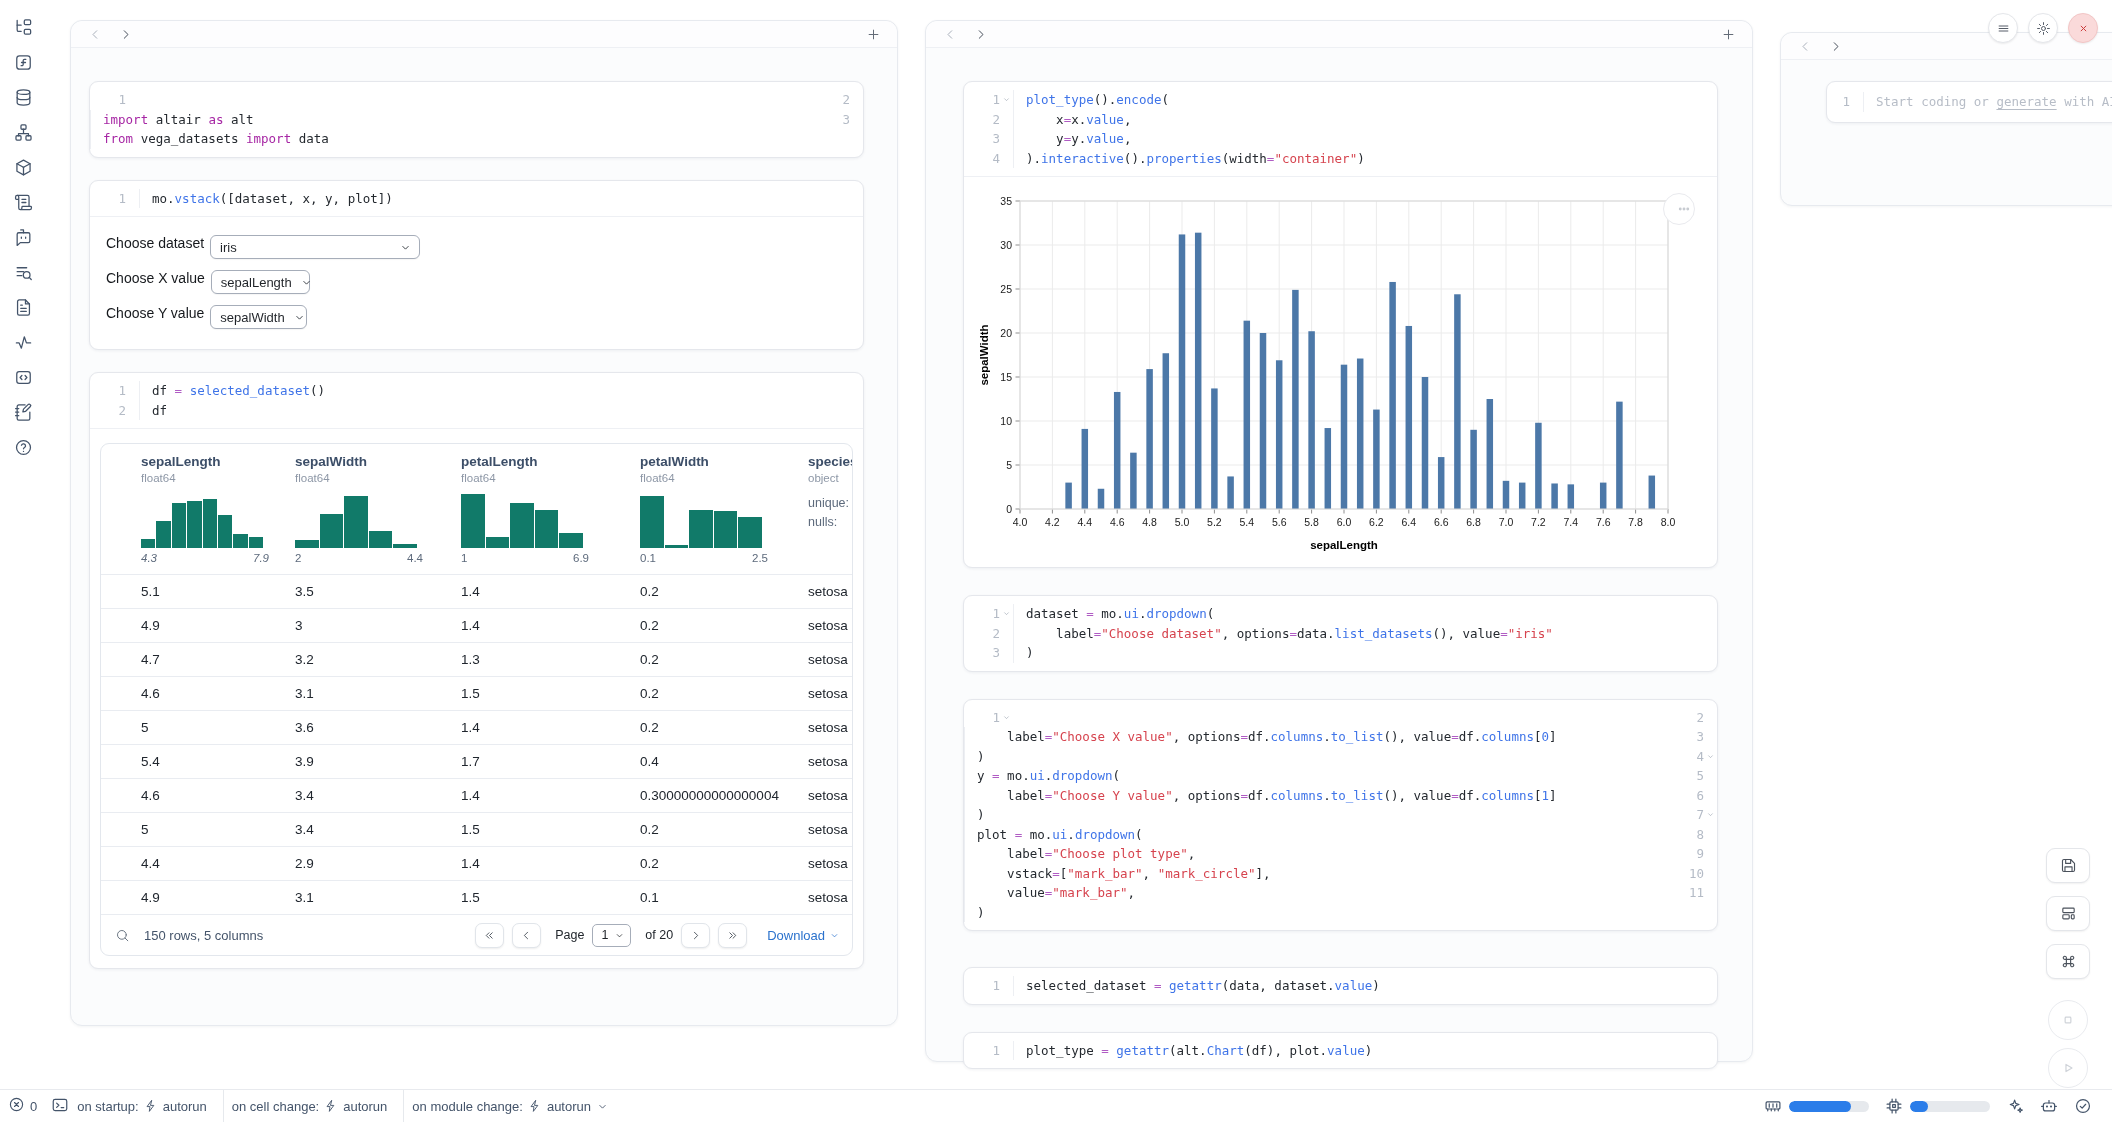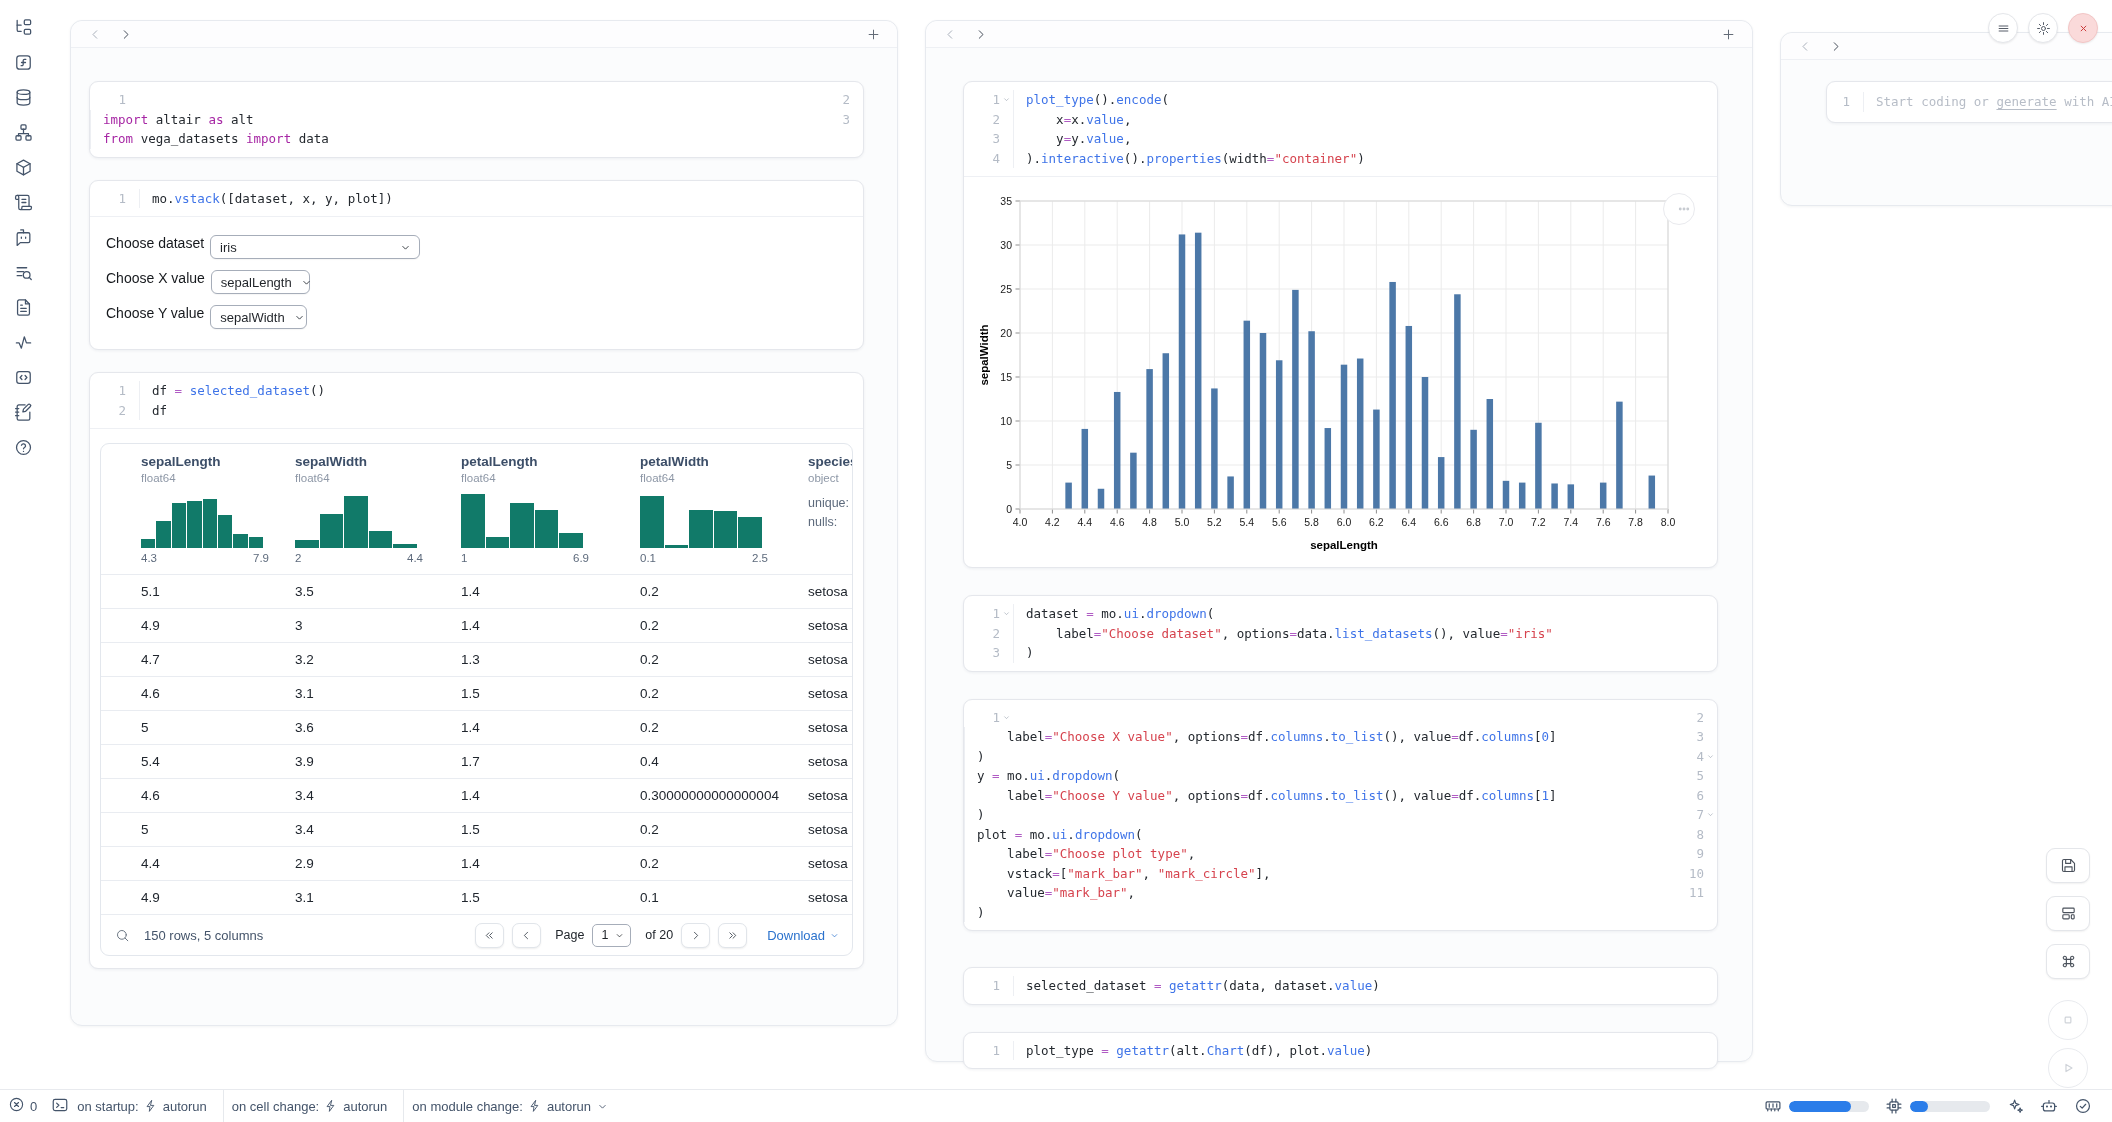--- a/index.html
+++ b/index.html
@@ -320,21 +320,21 @@
                     <div class="df-colname">petalWidth</div>
                     <div class="df-coltype">float64</div>
                   </div>
                   <div class="df-col" style="width: 170px;">
                     <div class="df-colname">species</div>
                     <div class="df-coltype">object</div>
                   </div>
                 </div>
                 <div class="df-histrow">
                   <div class="df-gutter" style="width: 32px;"></div>
-                  <div class="df-col" style="width: 154px;">
+                  <div class="df-col" style="width: 154px; font-style: italic;">
                     <div class="hist">
                       <div class="bar" style="height: 9px; background: rgb(17, 122, 105);"></div>
                       <div class="bar" style="height: 27px; background: rgb(17, 122, 105);"></div>
                       <div class="bar" style="height: 45px; background: rgb(17, 122, 105);"></div>
                       <div class="bar" style="height: 47px; background: rgb(17, 122, 105);"></div>
                       <div class="bar" style="height: 49px; background: rgb(17, 122, 105);"></div>
                       <div class="bar" style="height: 33px; background: rgb(17, 122, 105);"></div>
                       <div class="bar" style="height: 14px; background: rgb(17, 122, 105);"></div>
                       <div class="bar" style="height: 11px; background: rgb(17, 122, 105);"></div>
                     </div>

